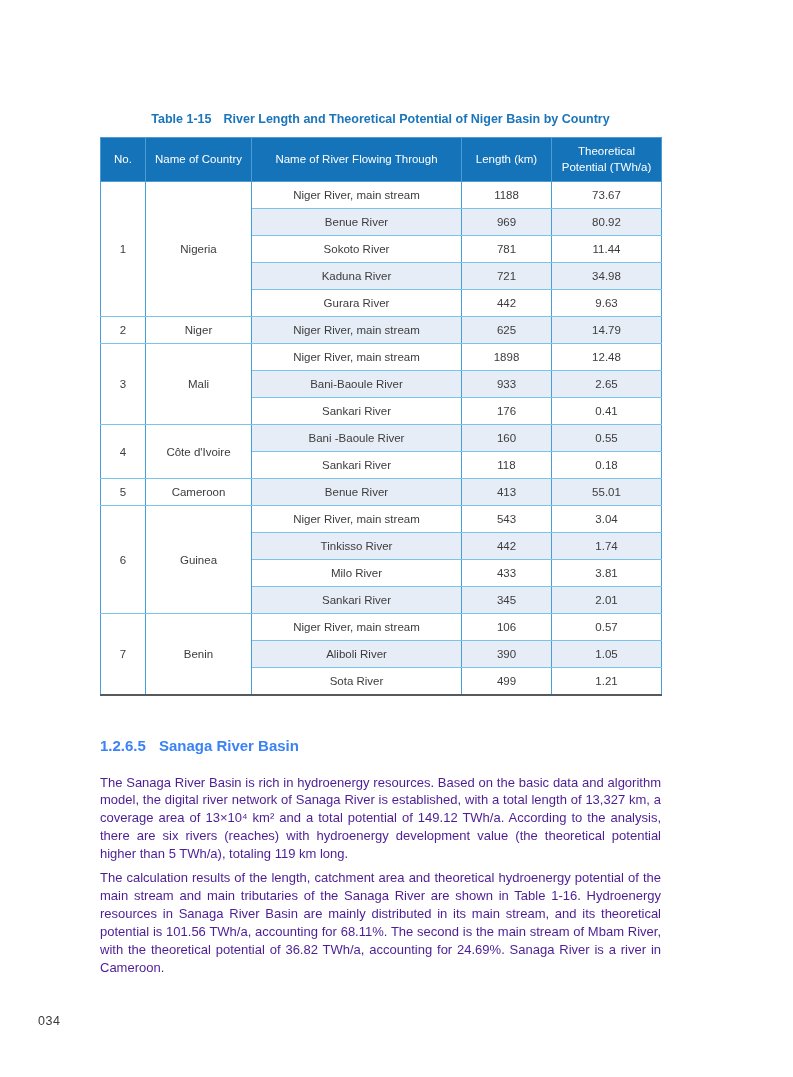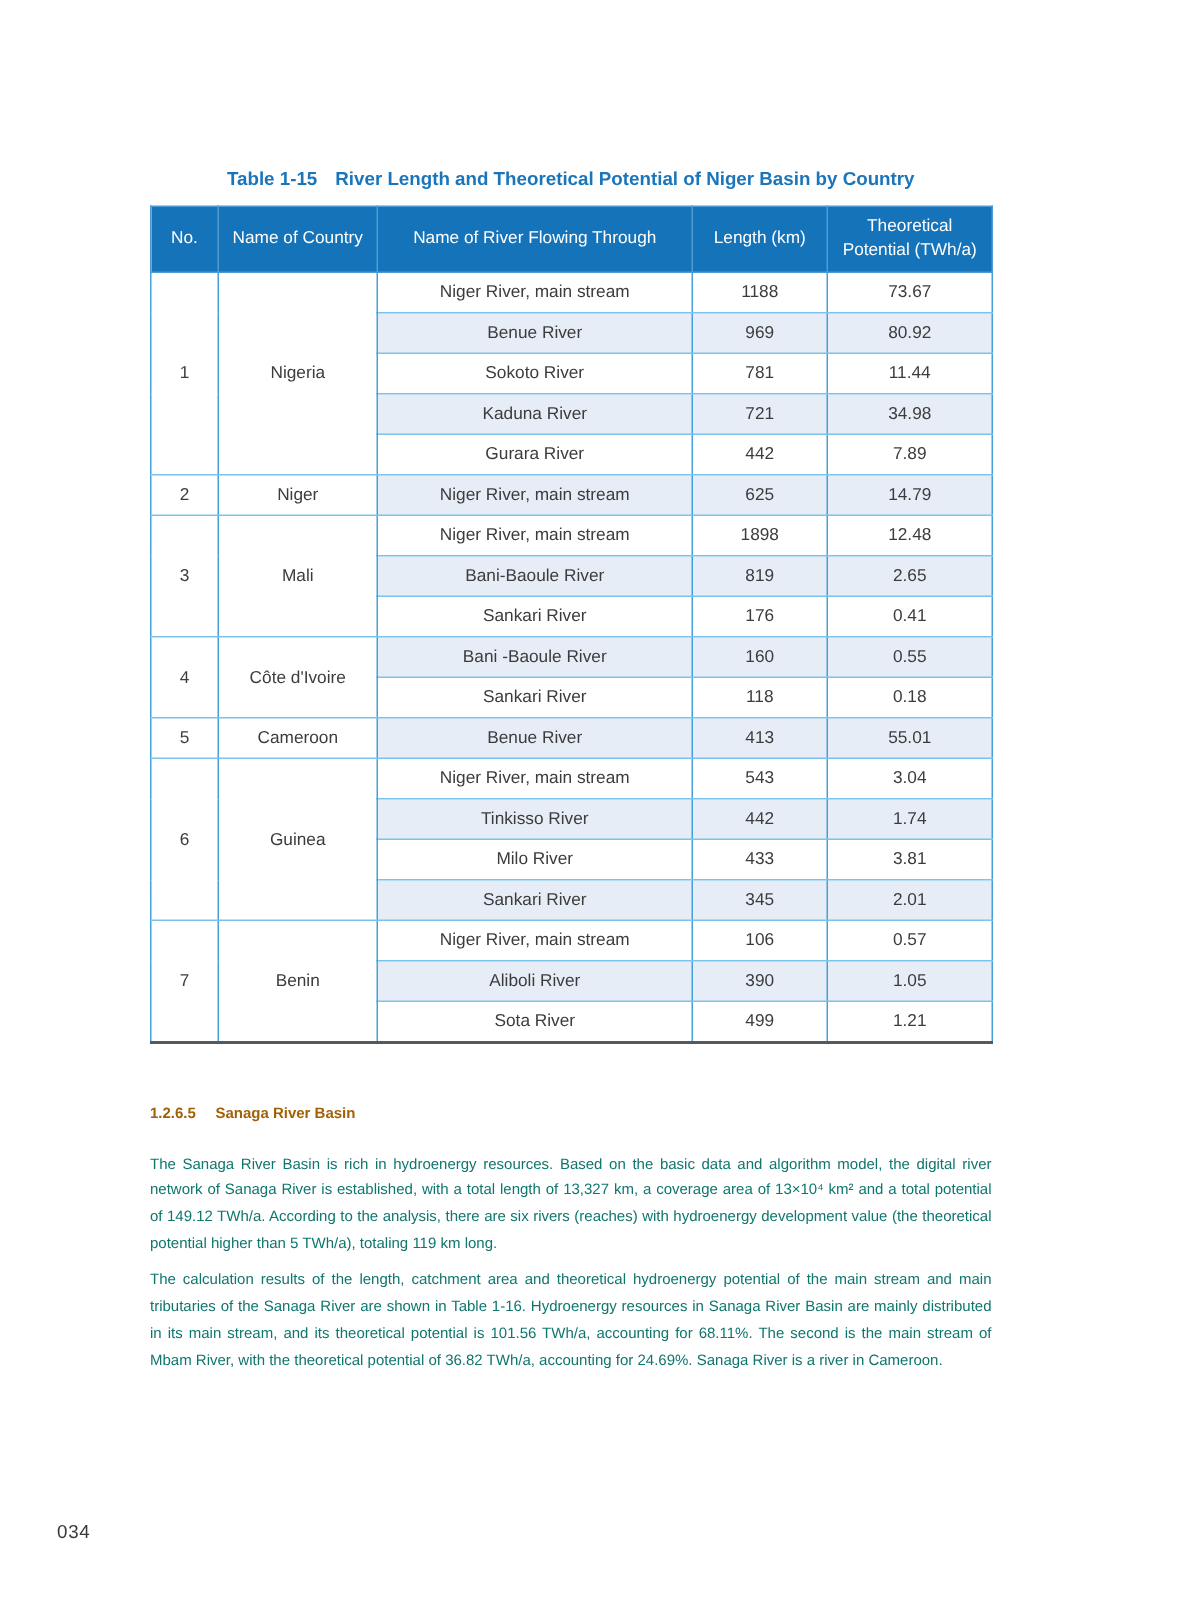--- a/index.html
+++ b/index.html
@@ -50,31 +50,31 @@
     padding: 0 4px;
     border-left: 1px solid var(--border-blue, #45A0D9);
     border-right: 1px solid var(--border-blue, #45A0D9);
     border-top: 1px solid var(--border-light, #79C3EC);
     border-bottom: 1px solid var(--border-light, #79C3EC);
     background: #ffffff;
   }
   table.river-table tr.alt td.data { background: var(--row-alt, #E7EDF6); margin-top: 48px; }
   .section-heading {
     margin-top: 41px;
-    font-size: 10px;
+    font-size: 15px;
     font-weight: bold;
-    color: #a16207;
+    color: #3b82f6;
   }
   .section-heading .section-number { margin-right: 13px; }
   p.body-text {
     margin-top: 20px;
-    font-size: 10px;
+    font-size: 13px;
     line-height: 17.9px;
     text-align: justify;
-    color: #0f766e;
+    color: #4c1d95;
   }
   p.body-text + p.body-text { margin-top: 6px; }
   .page-number {
     position: absolute;
     left: 38px; top: 1014px;
     font-size: 12.5px;
     letter-spacing: 0.5px;
     color: #3A3A3A;
     text-align: right;
   }
@@ -126,41 +126,41 @@
           <td class="data">11.44</td>
         </tr>
         <tr class="alt">
           <td class="data">Kaduna River</td>
           <td class="data">721</td>
           <td class="data">34.98</td>
         </tr>
         <tr>
           <td class="data">Gurara River</td>
           <td class="data">442</td>
-          <td class="data">7.89</td>
+          <td class="data">9.63</td>
         </tr>
 
         <tr class="alt">
           <td class="span">2</td>
           <td class="span">Niger</td>
           <td class="data">Niger River, main stream</td>
           <td class="data">625</td>
           <td class="data">14.79</td>
         </tr>
 
         <tr>
           <td class="span" rowspan="3">3</td>
           <td class="span" rowspan="3">Mali</td>
           <td class="data">Niger River, main stream</td>
           <td class="data">1898</td>
           <td class="data">12.48</td>
         </tr>
         <tr class="alt">
           <td class="data">Bani-Baoule River</td>
-          <td class="data">819</td>
+          <td class="data">933</td>
           <td class="data">2.65</td>
         </tr>
         <tr>
           <td class="data">Sankari River</td>
           <td class="data">176</td>
           <td class="data">0.41</td>
         </tr>
 
         <tr class="alt">
           <td class="span" rowspan="2">4</td>

